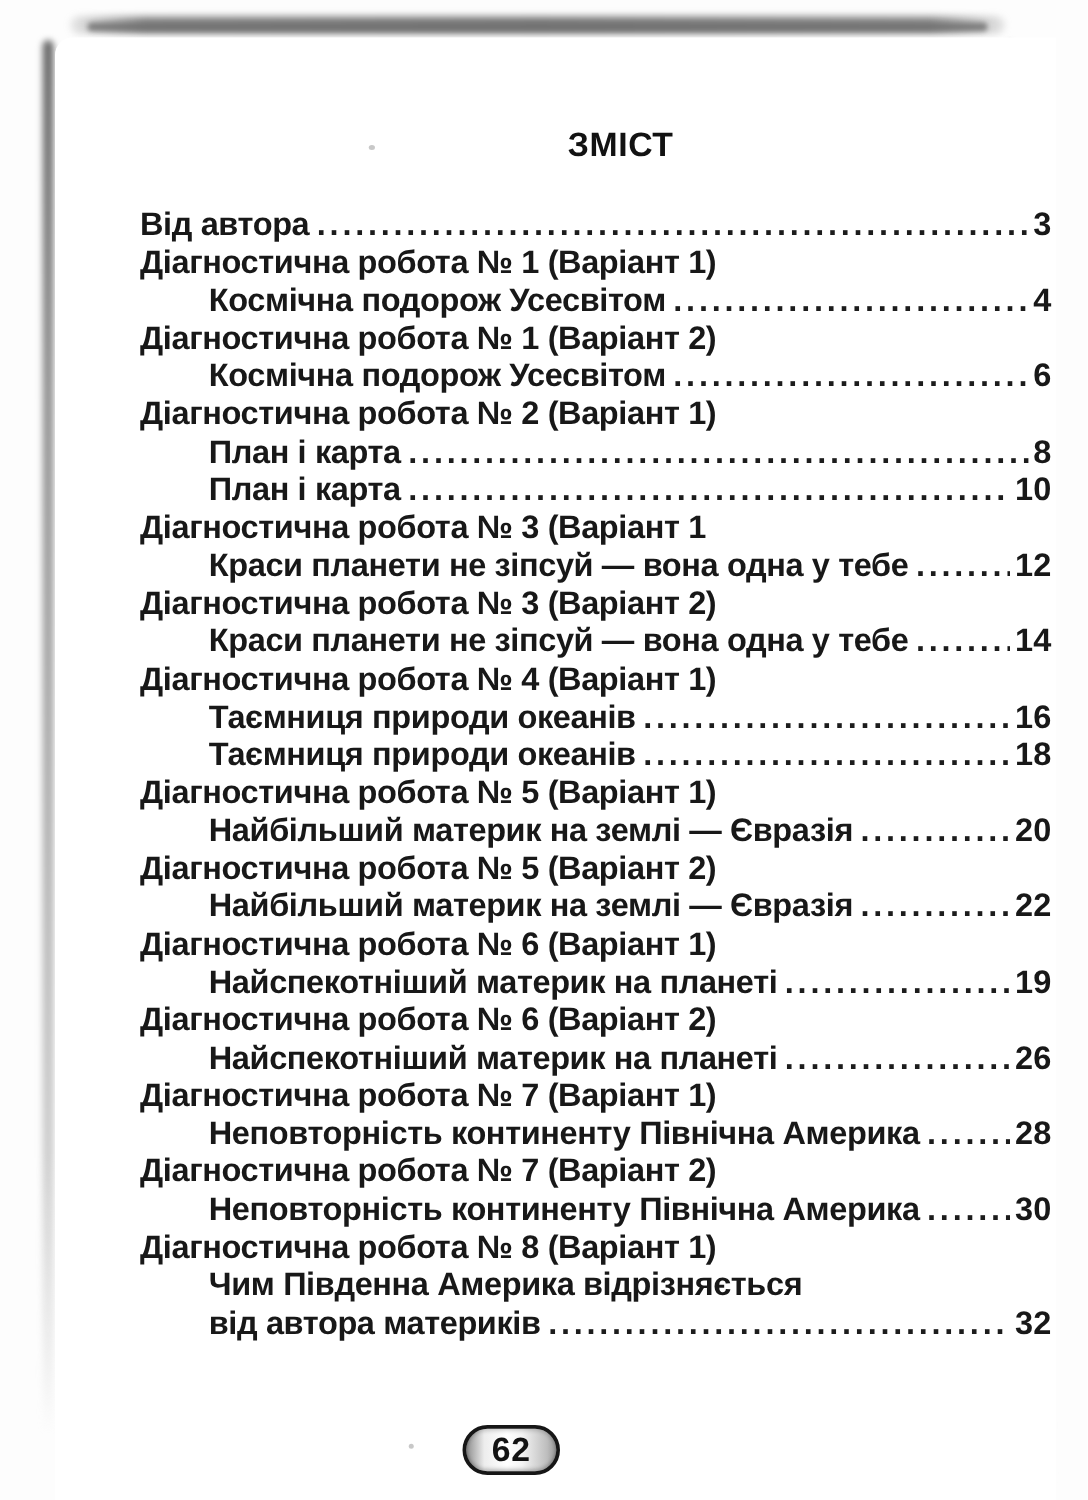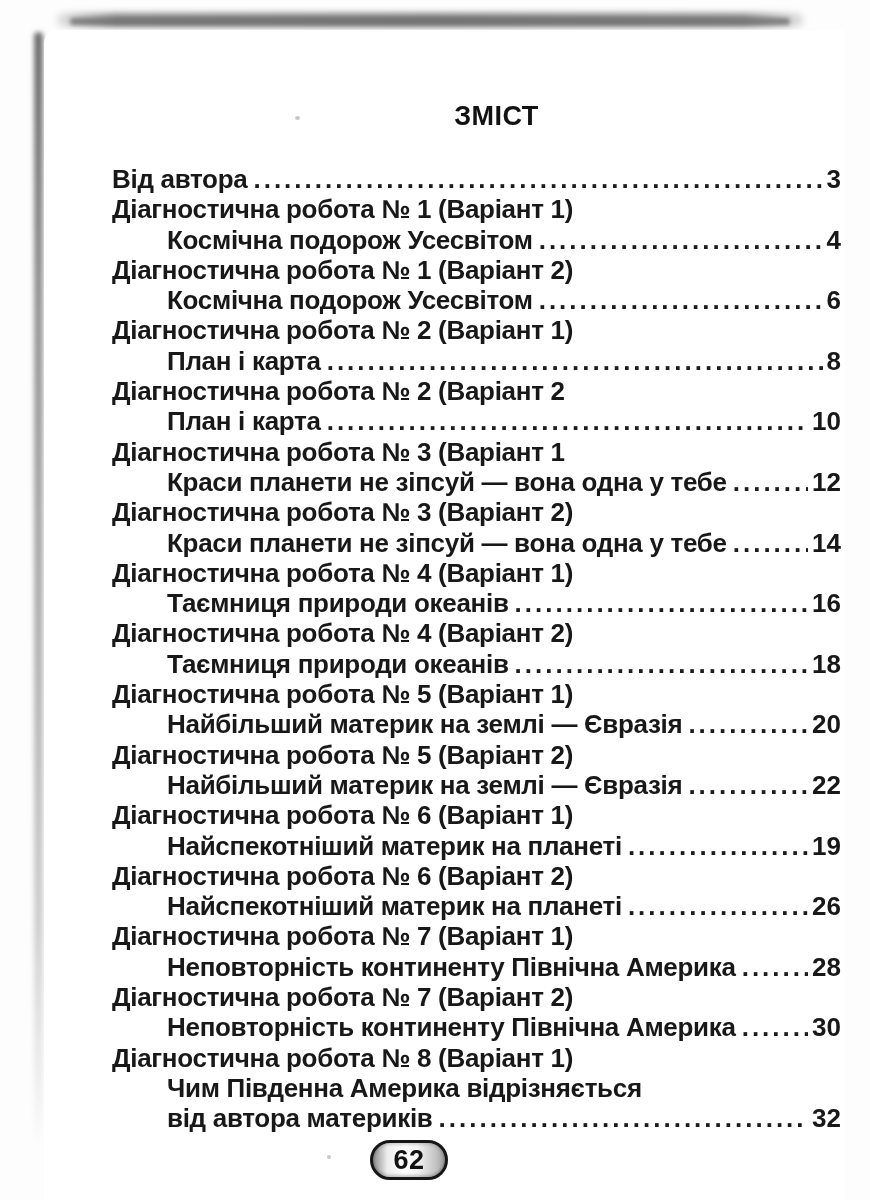--- a/index.html
+++ b/index.html
@@ -119,23 +119,20 @@
           <div class="line">
             <span class="t">Діагностична робота № 2 (Варіант 1)</span>
           </div>
           <div class="line indent">
             <span class="t">План і карта</span>
             <span class="leader"></span>
             <span class="pg">8</span>
           </div>
         </div>
         <div>
-          <div class="line">
-            <span class="t">Діагностична робота № 2 (Варіант 2</span>
-          </div>
           <div class="line indent">
             <span class="t">План і карта</span>
             <span class="leader"></span>
             <span class="pg">10</span>
           </div>
         </div>
         <div>
           <div class="line">
             <span class="t">Діагностична робота № 3 (Варіант 1</span>
           </div>
@@ -159,23 +156,20 @@
           <div class="line">
             <span class="t">Діагностична робота № 4 (Варіант 1)</span>
           </div>
           <div class="line indent">
             <span class="t">Таємниця природи океанів</span>
             <span class="leader"></span>
             <span class="pg">16</span>
           </div>
         </div>
         <div>
-          <div class="line">
-            <span class="t">Діагностична робота № 4 (Варіант 2)</span>
-          </div>
           <div class="line indent">
             <span class="t">Таємниця природи океанів</span>
             <span class="leader"></span>
             <span class="pg">18</span>
           </div>
         </div>
         <div>
           <div class="line">
             <span class="t">Діагностична робота № 5 (Варіант 1)</span>
           </div>

